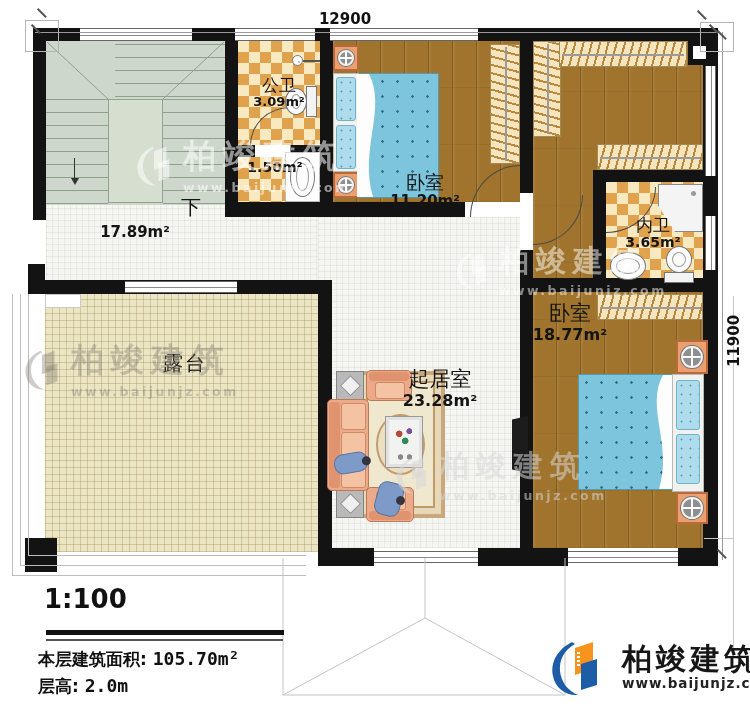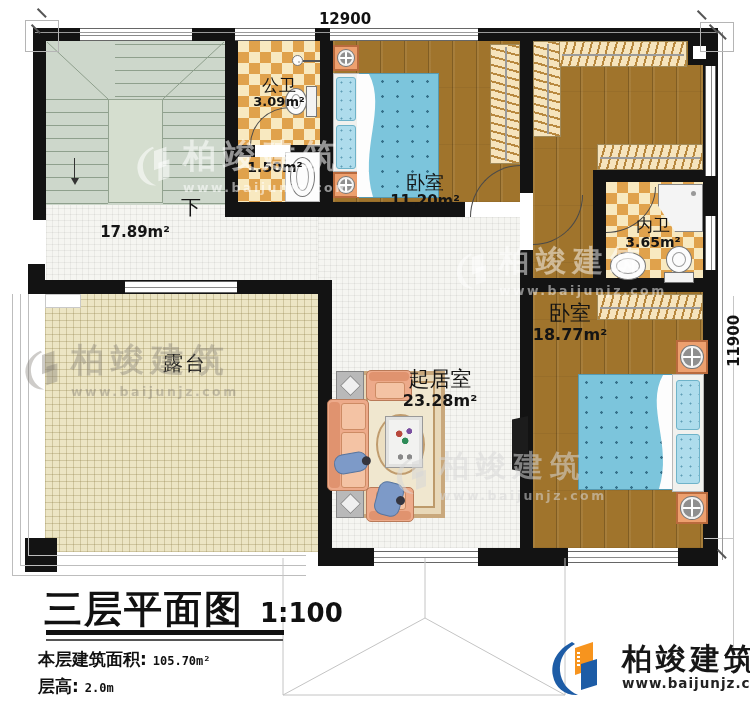--- a/index.html
+++ b/index.html
@@ -104,21 +104,21 @@
   .wm-site{font-size:12.5px;font-weight:700;letter-spacing:2.5px;margin-top:1px;}
   #brand{position:absolute;left:538px;top:636px;display:flex;align-items:center;gap:8px;}
   #brand .b-name{font-size:30px;font-weight:700;letter-spacing:4px;color:#161616;line-height:1.05;}
   #brand .b-site{font-size:13.5px;font-weight:700;color:#222;letter-spacing:1px;}
 
   
   #tb-title{position:absolute;left:44px;top:584px;color:#111;display:flex;align-items:baseline;gap:16px;}
   #tb-title .t-main{font-size:38px;font-weight:600;letter-spacing:2px;}
   #tb-title .t-scale{font-size:26px;font-weight:600;}
   .tb-row{position:absolute;color:#111;font-size:17px;font-weight:700;}
-  .tb-val{font-family:"DejaVu Sans Mono","Liberation Mono",monospace;font-size:12px;font-weight:700;}
+  .tb-val{font-family:"DejaVu Sans Mono","Liberation Mono",monospace;font-size:18px;font-weight:700;}
 </style>
 </head>
 <body>
 
 <div id="canvas">
 
   <div class="stairbg" style="left:46px;top:41px;width:179px;height:164px;"></div>
   <div class="tile" style="left:46px;top:205px;width:274px;height:76px;"></div>
   <div class="tile" style="left:318px;top:217px;width:202px;height:331px;"></div>
   <div class="checker" style="left:238px;top:41px;width:82px;height:104px;"></div>
@@ -332,21 +332,20 @@
         <path d="M30 14 L47 8 L47 34 L30 40 Z" fill="currentColor"></path>
         <path d="M36 30 L51 25 L51 50 L36 55 Z" fill="currentColor"></path>
       </svg>
     <div>
       <div class="wm-name" style="font-size:30px;">柏竣建筑</div>
       <div class="wm-site">www.baijunjz.com</div>
     </div>
   </div>
 
   <div id="tb-title">
-    <span class="t-main">三层平面图</span>
     <span class="t-scale">1:100</span>
   </div>
   <div class="abs" style="left:46px;top:630px;width:238px;height:5px;background:#111;"></div>
   <div class="abs" style="left:46px;top:639px;width:237px;height:2px;background:#555;"></div>
   <div class="tb-row" style="left:38px;top:648px;">
     <span>本层建筑面积:</span>
     <span class="tb-val">105.70m²</span>
   </div>
   <div class="tb-row" style="left:38px;top:675px;">
     <span>层高:</span>

